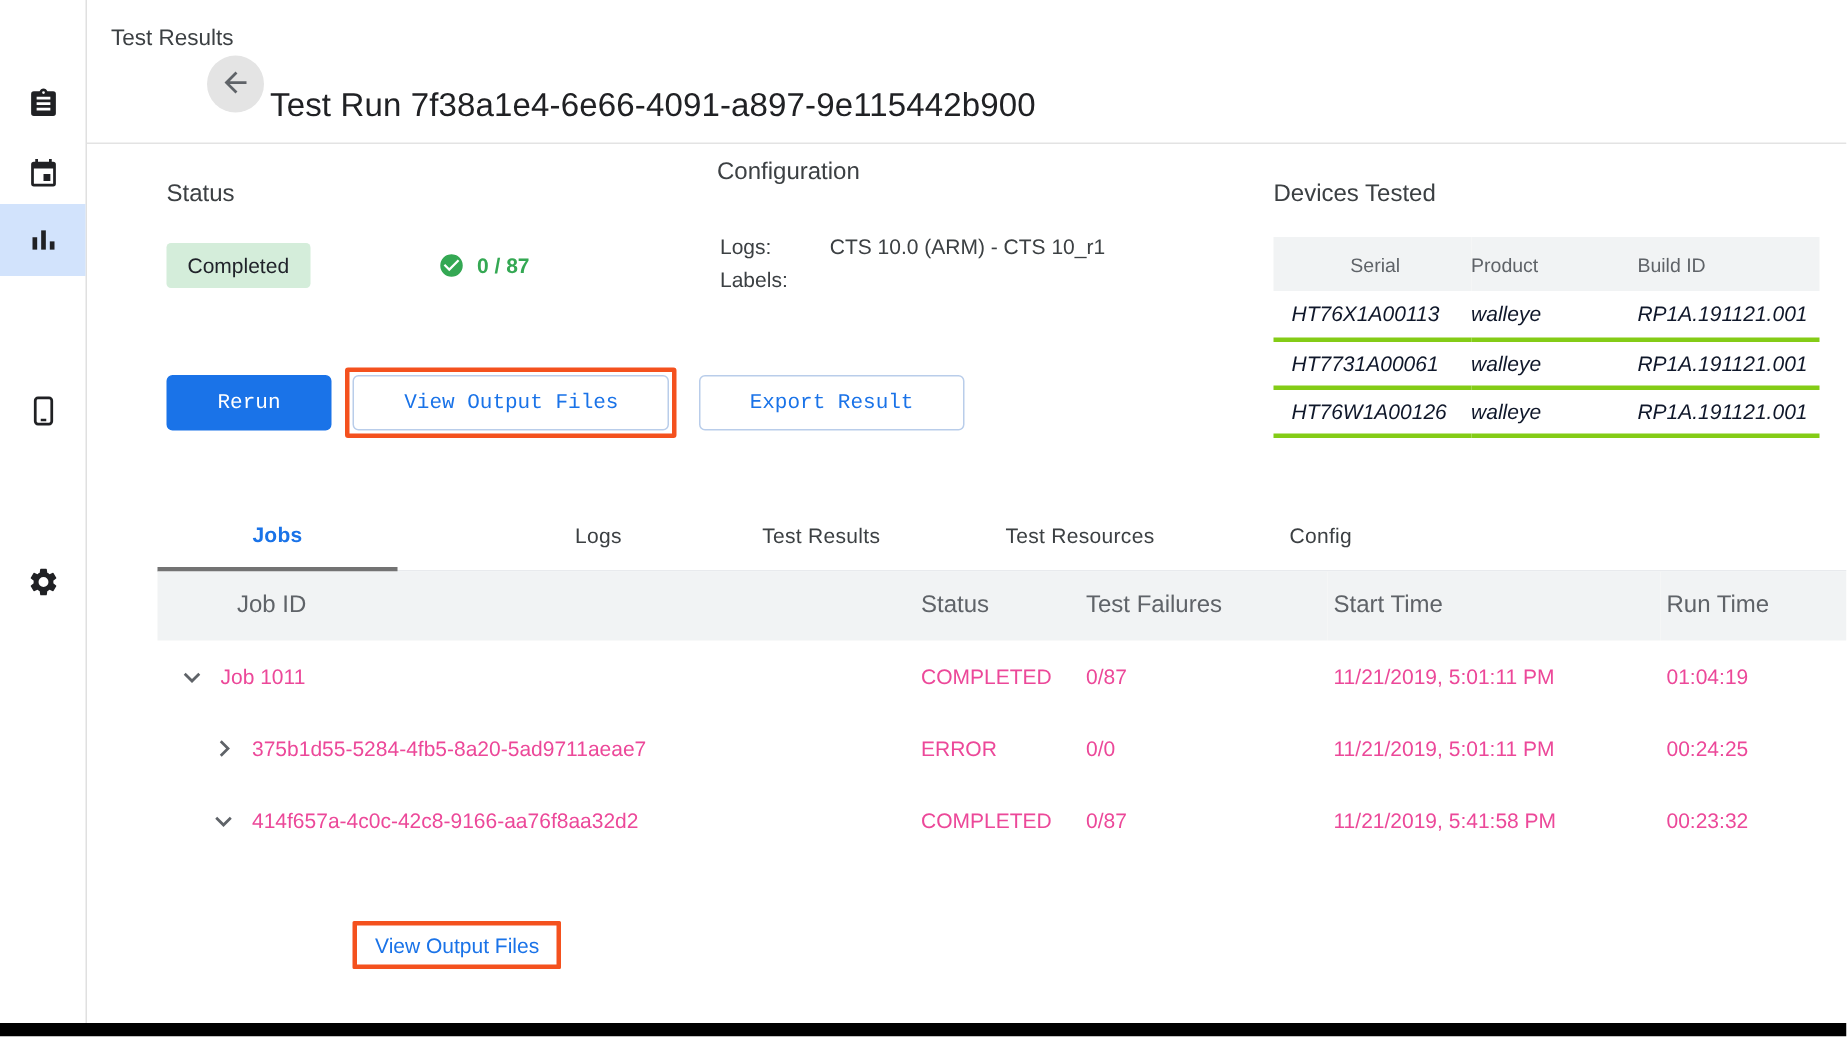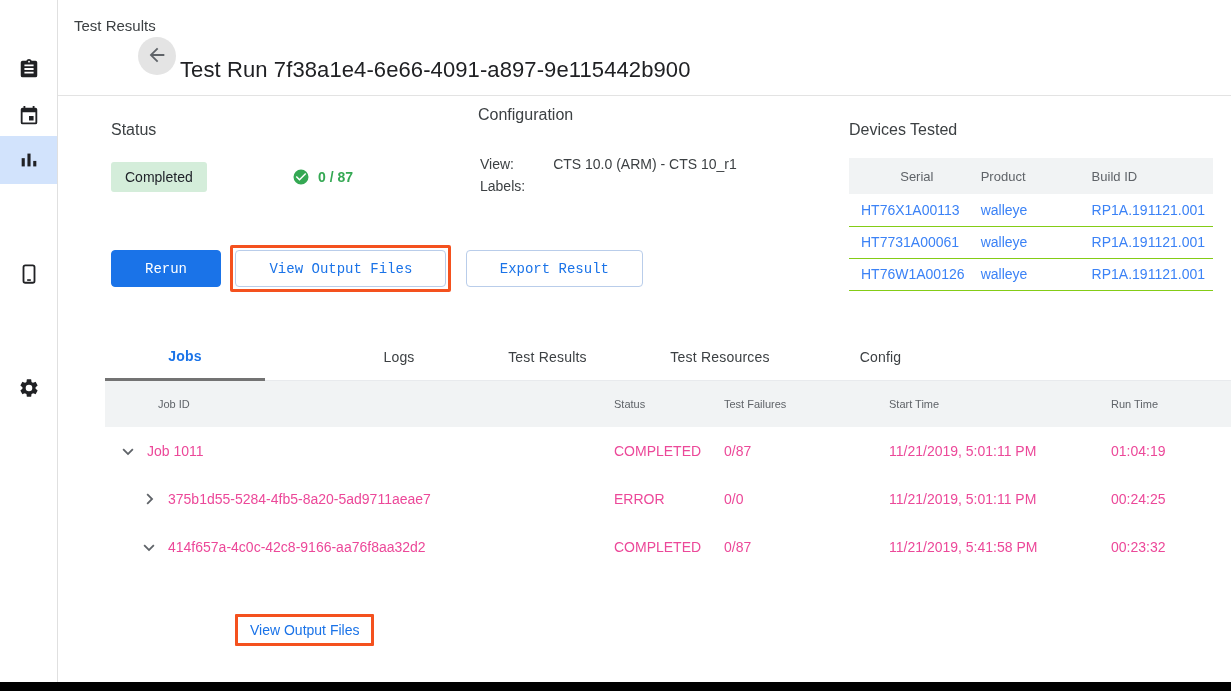--- a/index.html
+++ b/index.html
@@ -107,23 +107,23 @@
     position: absolute; left: 791px; top: 62px;
     width: 364px; border-collapse: collapse;
   }
   #devices-table th {
     background: #f1f3f4; color: #5f6368; font-weight: 400;
     font-size: 13px; text-align: left; height: 36px;
     padding: 0 8px 0 0; vertical-align: middle;
   }
   #devices-table th:first-child { padding-left: 12px; text-align: center; }
   #devices-table td {
-    font-size: 14px; color: #3b82f6; height: 32px;
-    border-bottom: 1px solid #84cc16; padding: 0 8px 0 0;
-    vertical-align: middle; white-space: nowrap;
+    font-size: 14px; color: #0f172a; height: 32px;
+    border-bottom: 3px solid #84cc16; padding: 0 8px 0 0;
+    vertical-align: middle; white-space: nowrap; font-style: italic;
   }
   #devices-table td:first-child { padding-left: 12px; }
   .dev-c0 { width: 132px; }
   .dev-c1 { width: 113px; }
 
   
   #tabs {
     position: absolute; left: 47px; top: 237px;
     width: 1126px; height: 48px;
     border-bottom: 1px solid #e8eaed;
@@ -136,21 +136,21 @@
   }
   .tab.active { color: #1a73e8; font-weight: bold; border-bottom: 3px solid #737373; height: 48px; }
 
   
   #jobs-table {
     position: absolute; left: 47px; top: 285px;
     width: 1126px; border-collapse: collapse; table-layout: fixed;
   }
   #jobs-table thead th {
     background: #f1f3f4; color: #5f6368; font-weight: 400;
-    font-size: 11px; text-align: left; height: 46px;
+    font-size: 16px; text-align: left; height: 46px;
     vertical-align: middle; padding: 0;
   }
   #jobs-table tbody td {
     font-size: 14px; color: #ec4899; height: 48px;
     vertical-align: middle; padding: 0; white-space: nowrap;
   }
   .c-job { width: 505px; }
   .c-status { width: 110px; }
   .c-fail { width: 165px; }
   .c-start { width: 222px; }
@@ -264,21 +264,21 @@
       <span id="view-output-wrap">
         <button class="btn btn-outline">View Output Files</button>
       </span>
       <button class="btn btn-outline" id="export-btn">Export Result</button>
     </div>
 
     <div class="section-title" id="config-title">Configuration</div>
     <table id="config-table">
       <tbody>
         <tr>
-          <td class="k">View:</td>
+          <td class="k">Logs:</td>
           <td class="v">CTS 10.0 (ARM) - CTS 10_r1</td>
         </tr>
         <tr>
           <td class="k">Labels:</td>
           <td class="v"></td>
         </tr>
       </tbody>
     </table>
 
     <div class="section-title" id="devices-title">Devices Tested</div>

